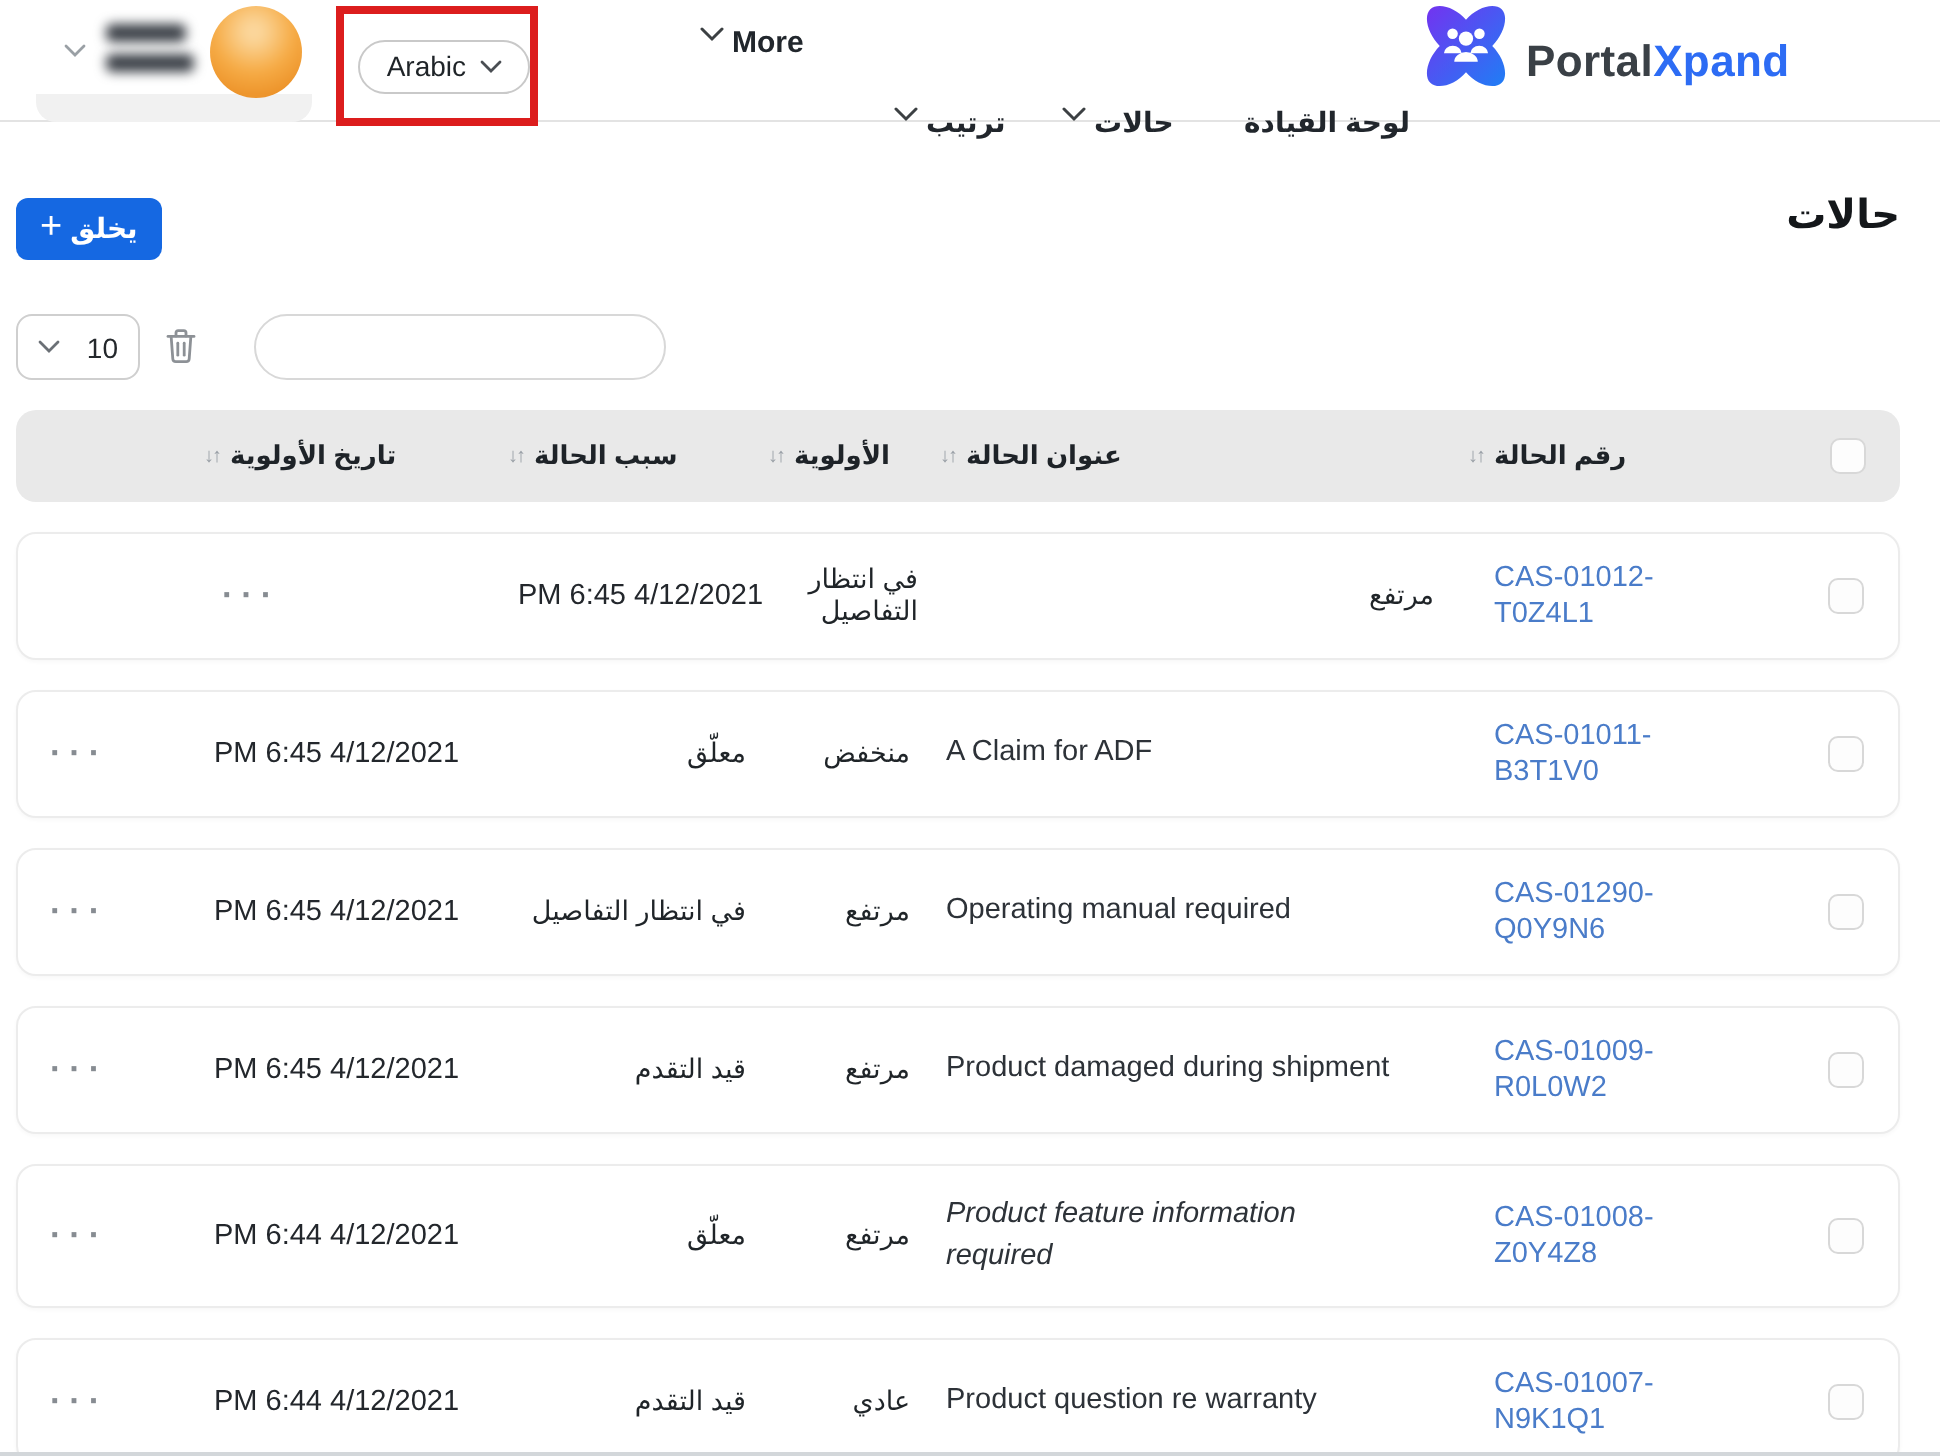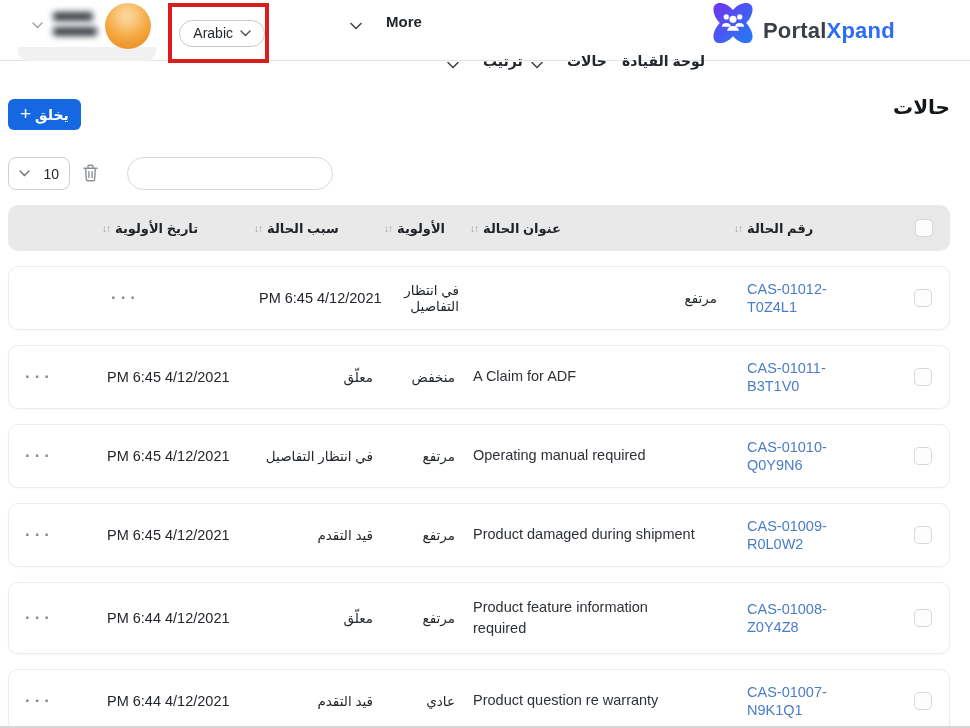--- a/index.html
+++ b/index.html
@@ -24,21 +24,21 @@
   .avatar-inner { position:absolute; inset:-5px;
      background:radial-gradient(circle at 48% 32%, #fbd79d 8%, #f6ab45 42%, #ea8d23 75%, #de7f1c 100%);
      filter:blur(3px); }
 
   .lang-highlight { position:absolute; left:168px; top:3px; width:101px; height:60px;
                     border:4px solid #dc1d1d; display:flex; align-items:center; justify-content:flex-end; }
   .lang-btn { background:#fff; border:1px solid #c9c9c9; border-radius:15px; height:27px;
               padding:0 13px; display:flex; align-items:center; gap:7px;
               font-size:14px; color:#1f2428; cursor:pointer; }
 
-  .nav-item { position:absolute; top:13px; display:flex; align-items:flex-end; gap:24px;
+  .nav-item { position:absolute; top:13px; display:flex; align-items:flex-start; gap:4px;
               font-size:15px; color:#21262c; cursor:pointer; white-space:nowrap; }
   .nav-item.ar { font-weight:700; font-size:14px;margin-top:40px; }
   .nav-more { left:350px; font-weight:600; }
   .nav-sort { left:447px; }
   .nav-cases { left:531px; }
   .nav-dashboard { left:622px; }
 
   .logo { position:absolute; left:712px; top:2px; display:flex; align-items:center; gap:9px; }
   .logo-word { font-size:22px; font-weight:700; letter-spacing:0.2px;margin-top:16px; }
   .logo-word .p1 { color:#3a4046; }
@@ -80,21 +80,21 @@
           margin-top:15px; box-shadow:0 1px 2px rgba(0,0,0,0.03); }
   .trow.tall { height:72px; }
 
   .cell-check { display:flex; align-items:center; justify-content:center; }
   .checkbox { width:18px; height:18px; border:1px solid #d8d8d8; border-radius:5px;
               background:#fdfdfd; cursor:pointer; }
   .cell-number { direction:ltr; text-align:left; padding:0 22px; }
   .case-link { color:#4a7cc9; text-decoration:none; font-size:14.5px; cursor:pointer; }
   .cell-title { direction:ltr; text-align:left; padding:0 24px 0 10px; font-size:14.5px;
                 color:#2d3238; white-space:nowrap; line-height:1.45; }
-  .cell-title.wrap { white-space:normal; }
+  .cell-title.wrap { white-space:normal;font-style:italic; }
   .cell-priority { text-align:right; padding:0 8px; font-size:13.5px; color:#1f2428; }
   .cell-reason { text-align:right; padding:0 4px; font-size:13.5px; color:#1f2428; }
   .cell-created { direction:ltr; text-align:left; padding:0 12px; font-size:14.5px; color:#23272c;
                   white-space:nowrap; }
   .cell-actions { direction:ltr; text-align:left; padding-left:16px; }
   .dots-btn { background:none; border:none; color:#878c92; font-size:17px; font-weight:700;
               letter-spacing:4px; cursor:pointer; line-height:1; font-family:inherit; }
 
   .bottom-edge { position:absolute; left:0; bottom:0; width:970px; height:2px; background:#d3d7da; }
 
@@ -260,21 +260,21 @@
     <div class="cell-priority">منخفض</div>
     <div class="cell-reason">معلّق</div>
     <div class="cell-created">PM 6:45 4/12/2021</div>
     <div class="cell-actions"><button class="dots-btn">···</button></div>
   </div>
 
   <div class="trow">
     <div class="cell-check">
         <div class="checkbox"></div>
       </div>
-    <div class="cell-number"><a class="case-link">CAS-01010-Q0Y9N6</a></div>
+    <div class="cell-number"><a class="case-link">CAS-01290-Q0Y9N6</a></div>
     <div class="cell-title">Operating manual required</div>
     <div class="cell-priority">مرتفع</div>
     <div class="cell-reason">في انتظار التفاصيل</div>
     <div class="cell-created">PM 6:45 4/12/2021</div>
     <div class="cell-actions"><button class="dots-btn">···</button></div>
   </div>
 
   <div class="trow">
     <div class="cell-check">
         <div class="checkbox"></div>

